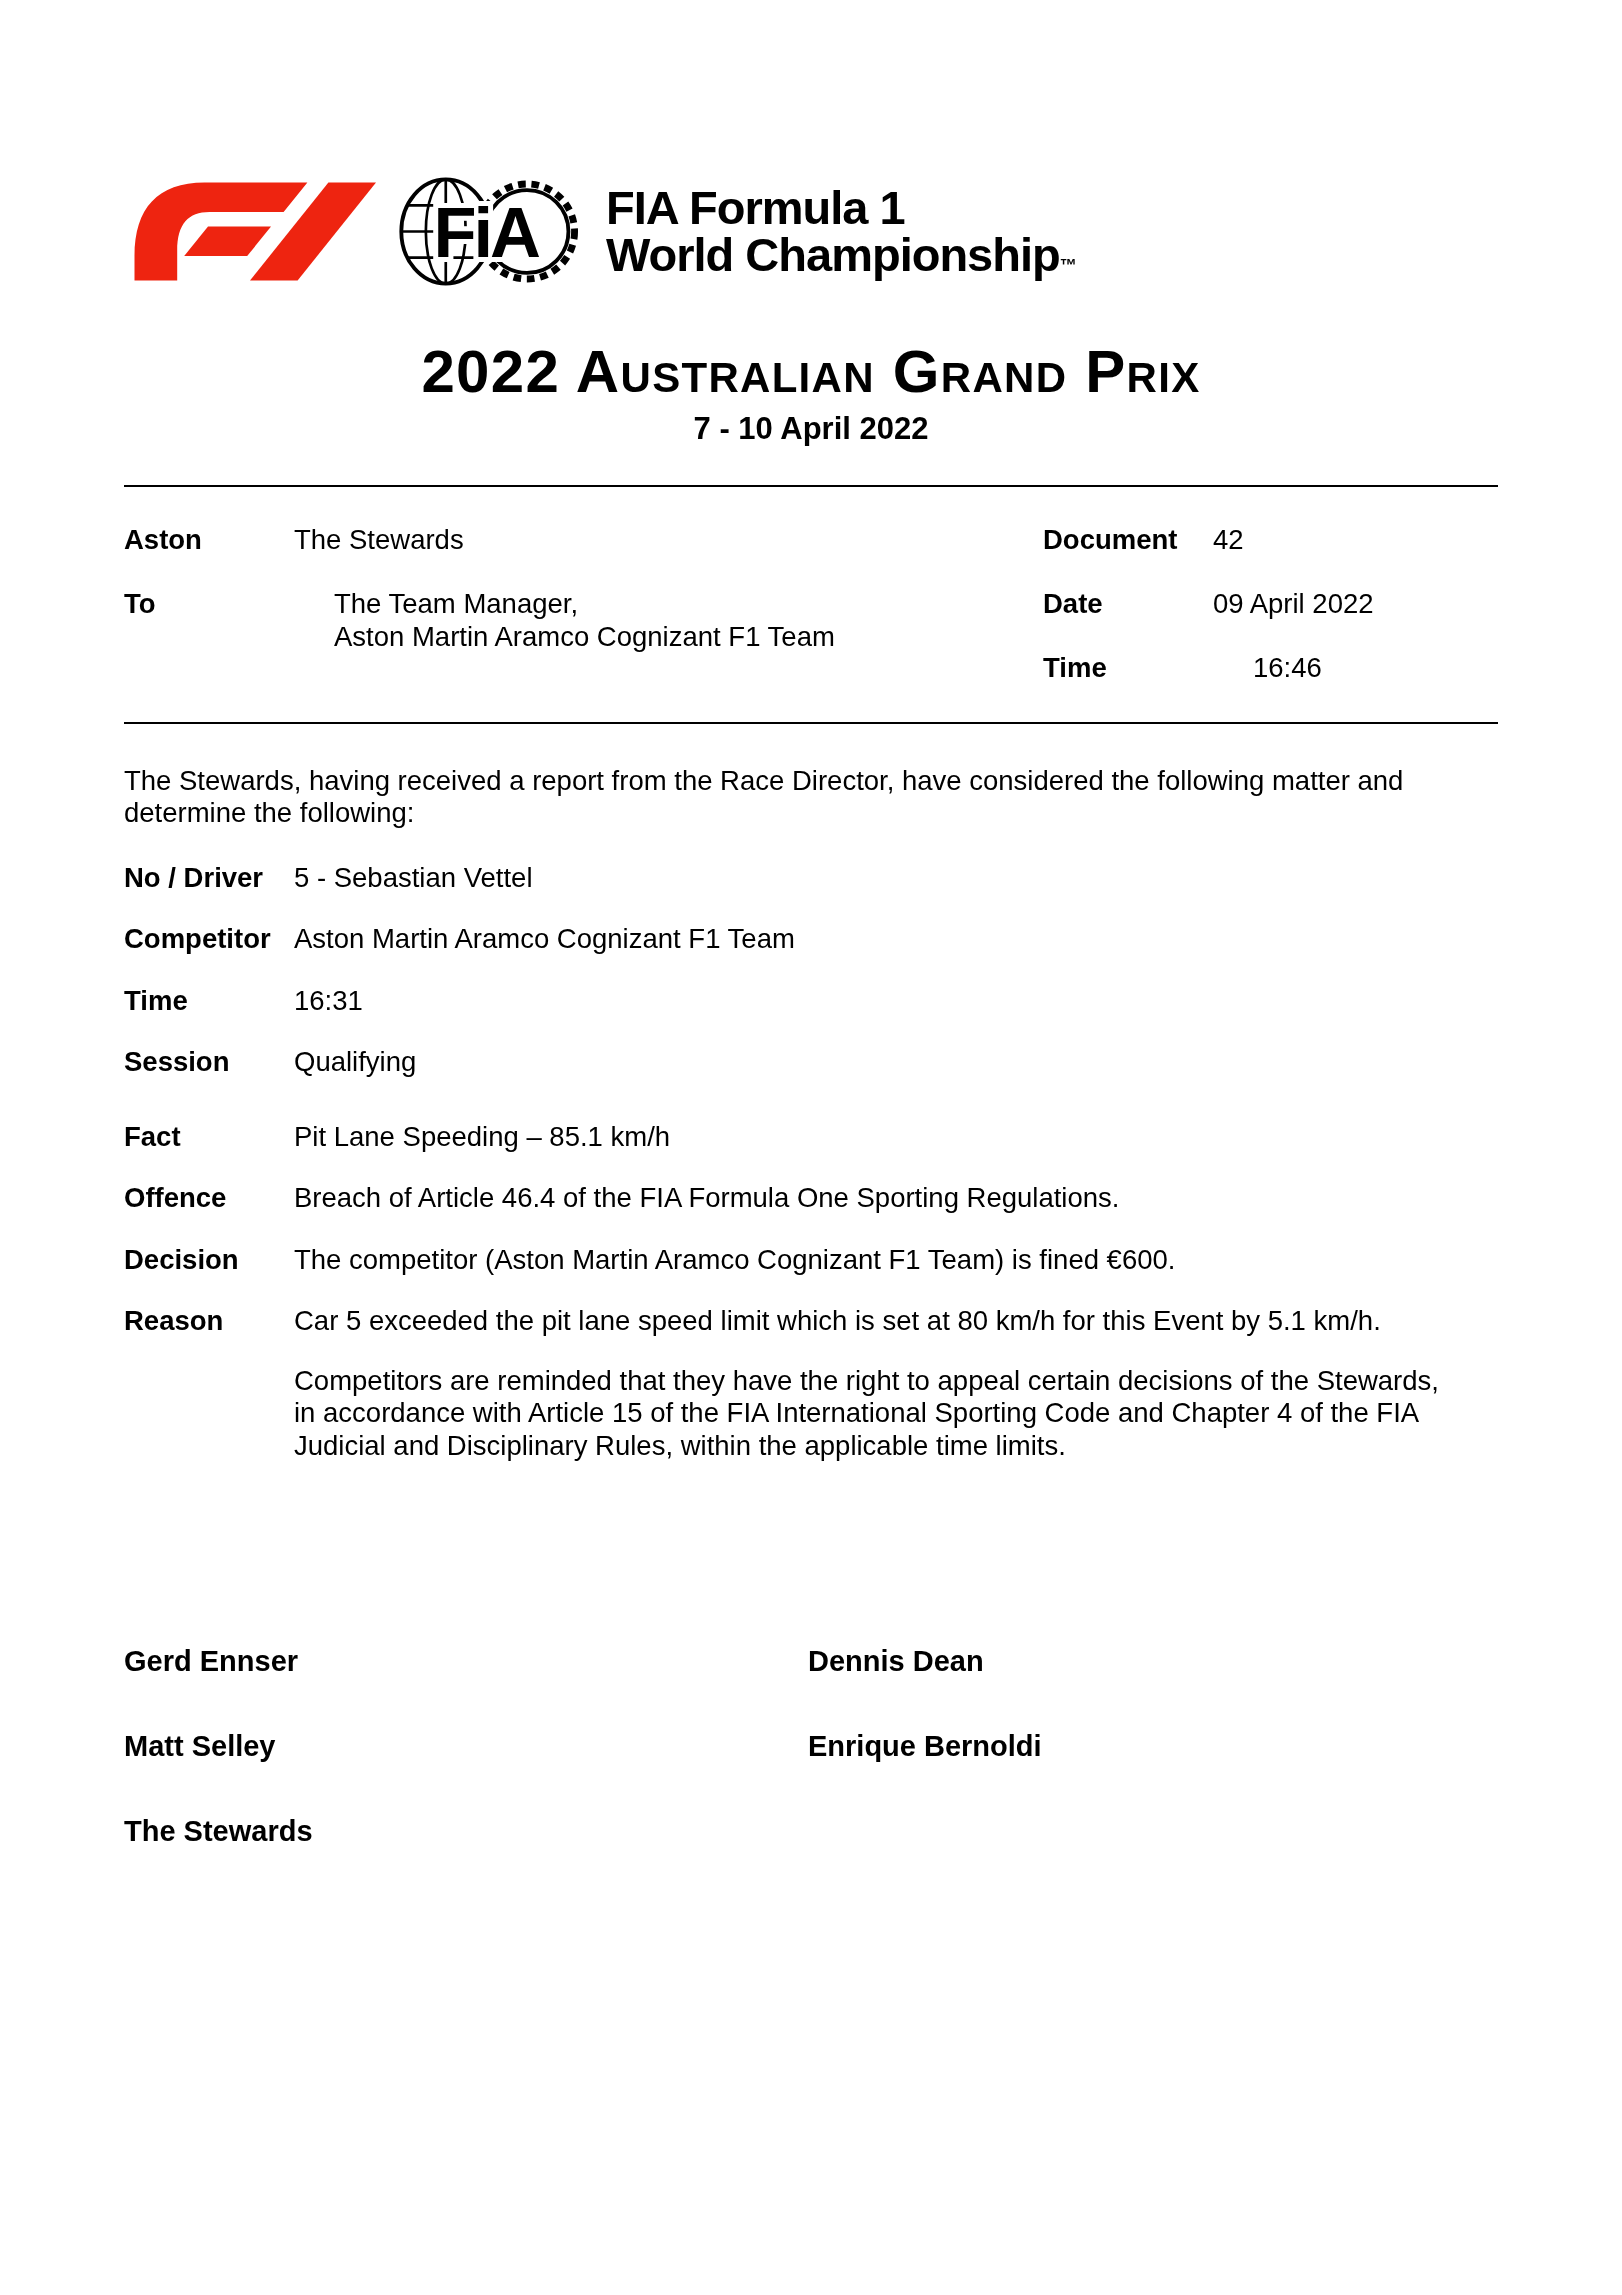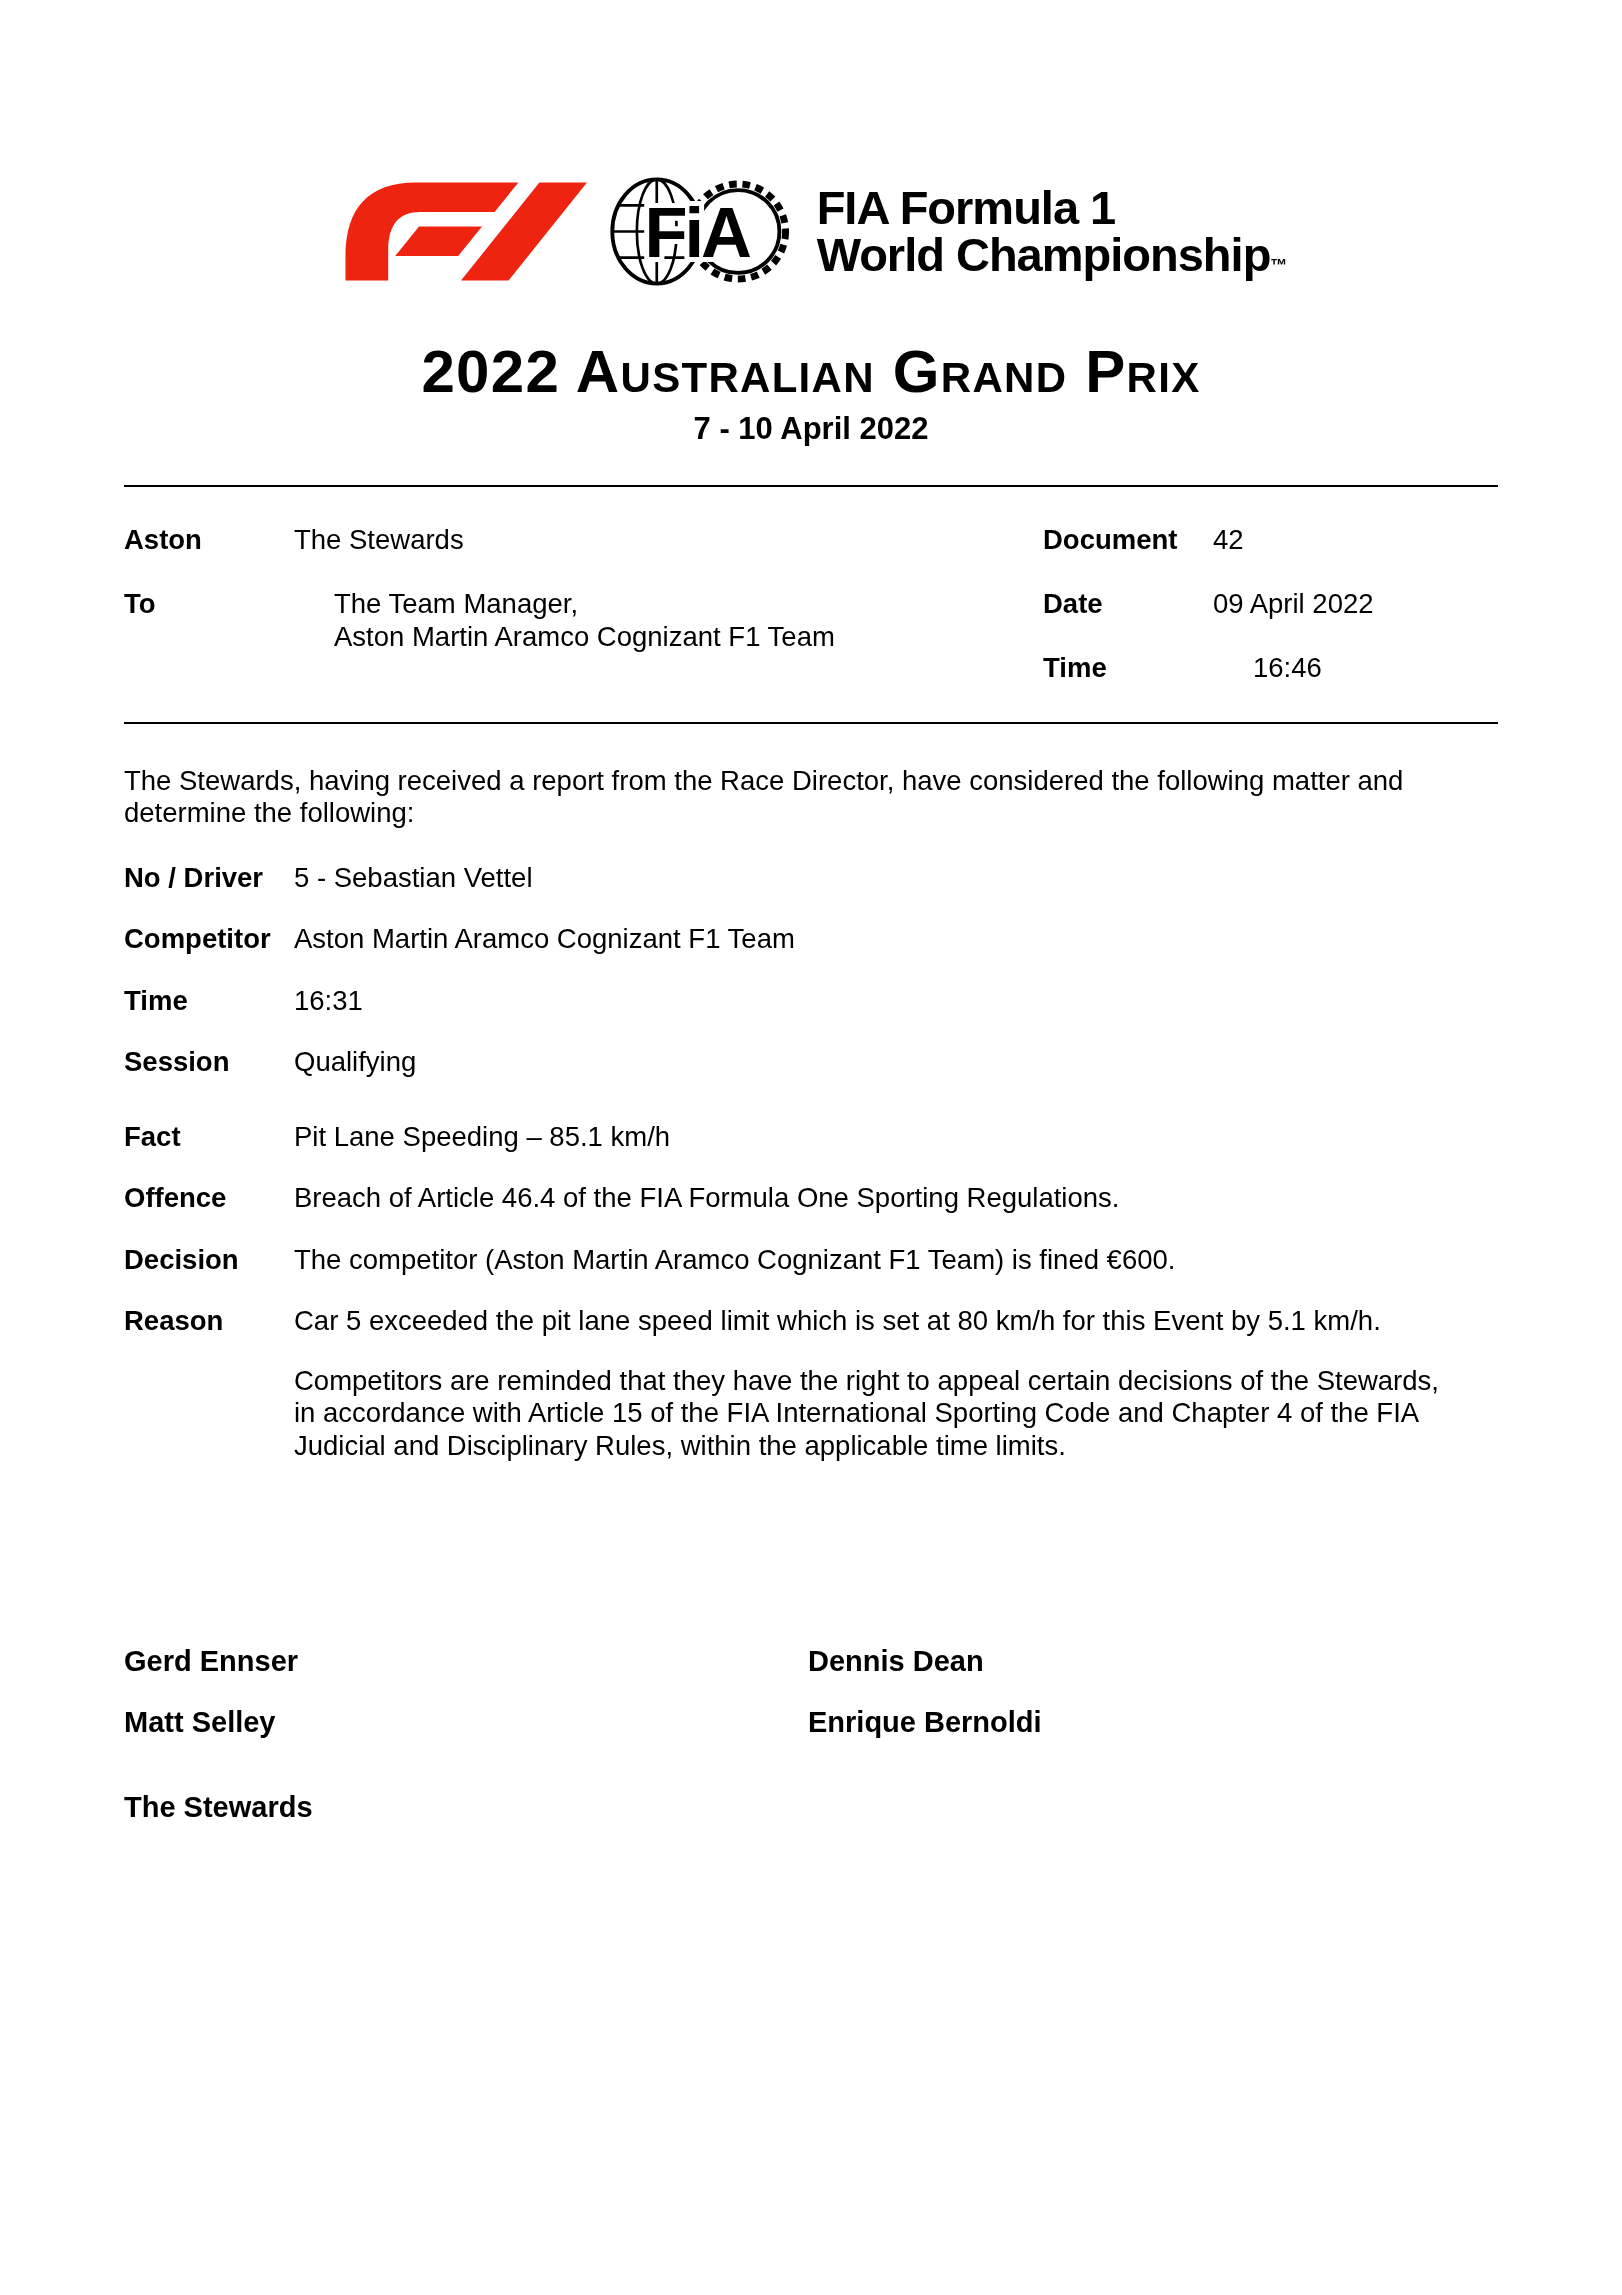--- a/index.html
+++ b/index.html
@@ -8,21 +8,21 @@
     background:#ffffff; color:#000000;
     font-family:"Liberation Sans", sans-serif;
     font-size:27.5px;
     box-sizing:border-box;
     padding:154px 124px 0 124px;
     position:relative;
     overflow:hidden;
   }
 
   
-  .brand { display:flex; align-items:center; justify-content:center; gap:17px; height:154px; }
+  .brand { display:flex; align-items:center; gap:17px; height:154px; }
   .f1-mark { width:252px; height:119px; }
   .fia-mark { width:196px; height:115px; }
   .wordmark { font-weight:600; font-size:47px; line-height:1.0; letter-spacing:-1px; white-space:nowrap; }
   .wordmark .tm { font-size:17px; letter-spacing:0; }
 
   
   .title-block { text-align:center; margin-top:34px; }
   .event-title { font-size:60px; font-weight:bold; font-variant:small-caps; letter-spacing:1.3px; line-height:1.0; }
   .event-dates { font-size:31px; font-weight:bold; margin-top:9.2px; }
 
@@ -44,21 +44,21 @@
 
   .fields { margin-top:33px; }
   .field { display:grid; grid-template-columns:170px 1fr; margin-bottom:29px; line-height:1.18; }
   .field-label { font-weight:bold; }
   .field-value { max-width:1151px; }
   .field.gap-before { margin-top:42px; }
   .field-value .para2 { margin:27.5px 0 0 0; }
 
   
   .signatures { margin-top:183px; font-weight:bold; font-size:29px; }
-  .sig-grid { display:grid; grid-template-columns:684px 1fr; row-gap:28px; }
+  .sig-grid { display:grid; grid-template-columns:684px 1fr; row-gap:52px; }
   .sig-footer { margin-top:52px; }
 </style>
 </head>
 <body>
 
 <div class="page">
 
   <div class="brand">
     <svg class="f1-mark" viewBox="0 0 360 170" aria-hidden="true">
       <path fill="#ee2410" d="M 15 155 L 15 120 C 15 52 48 15 115 15 L 262 15 L 228 57 L 122 57 C 92 57 76 74 76 112 L 76 155 Z"></path>

